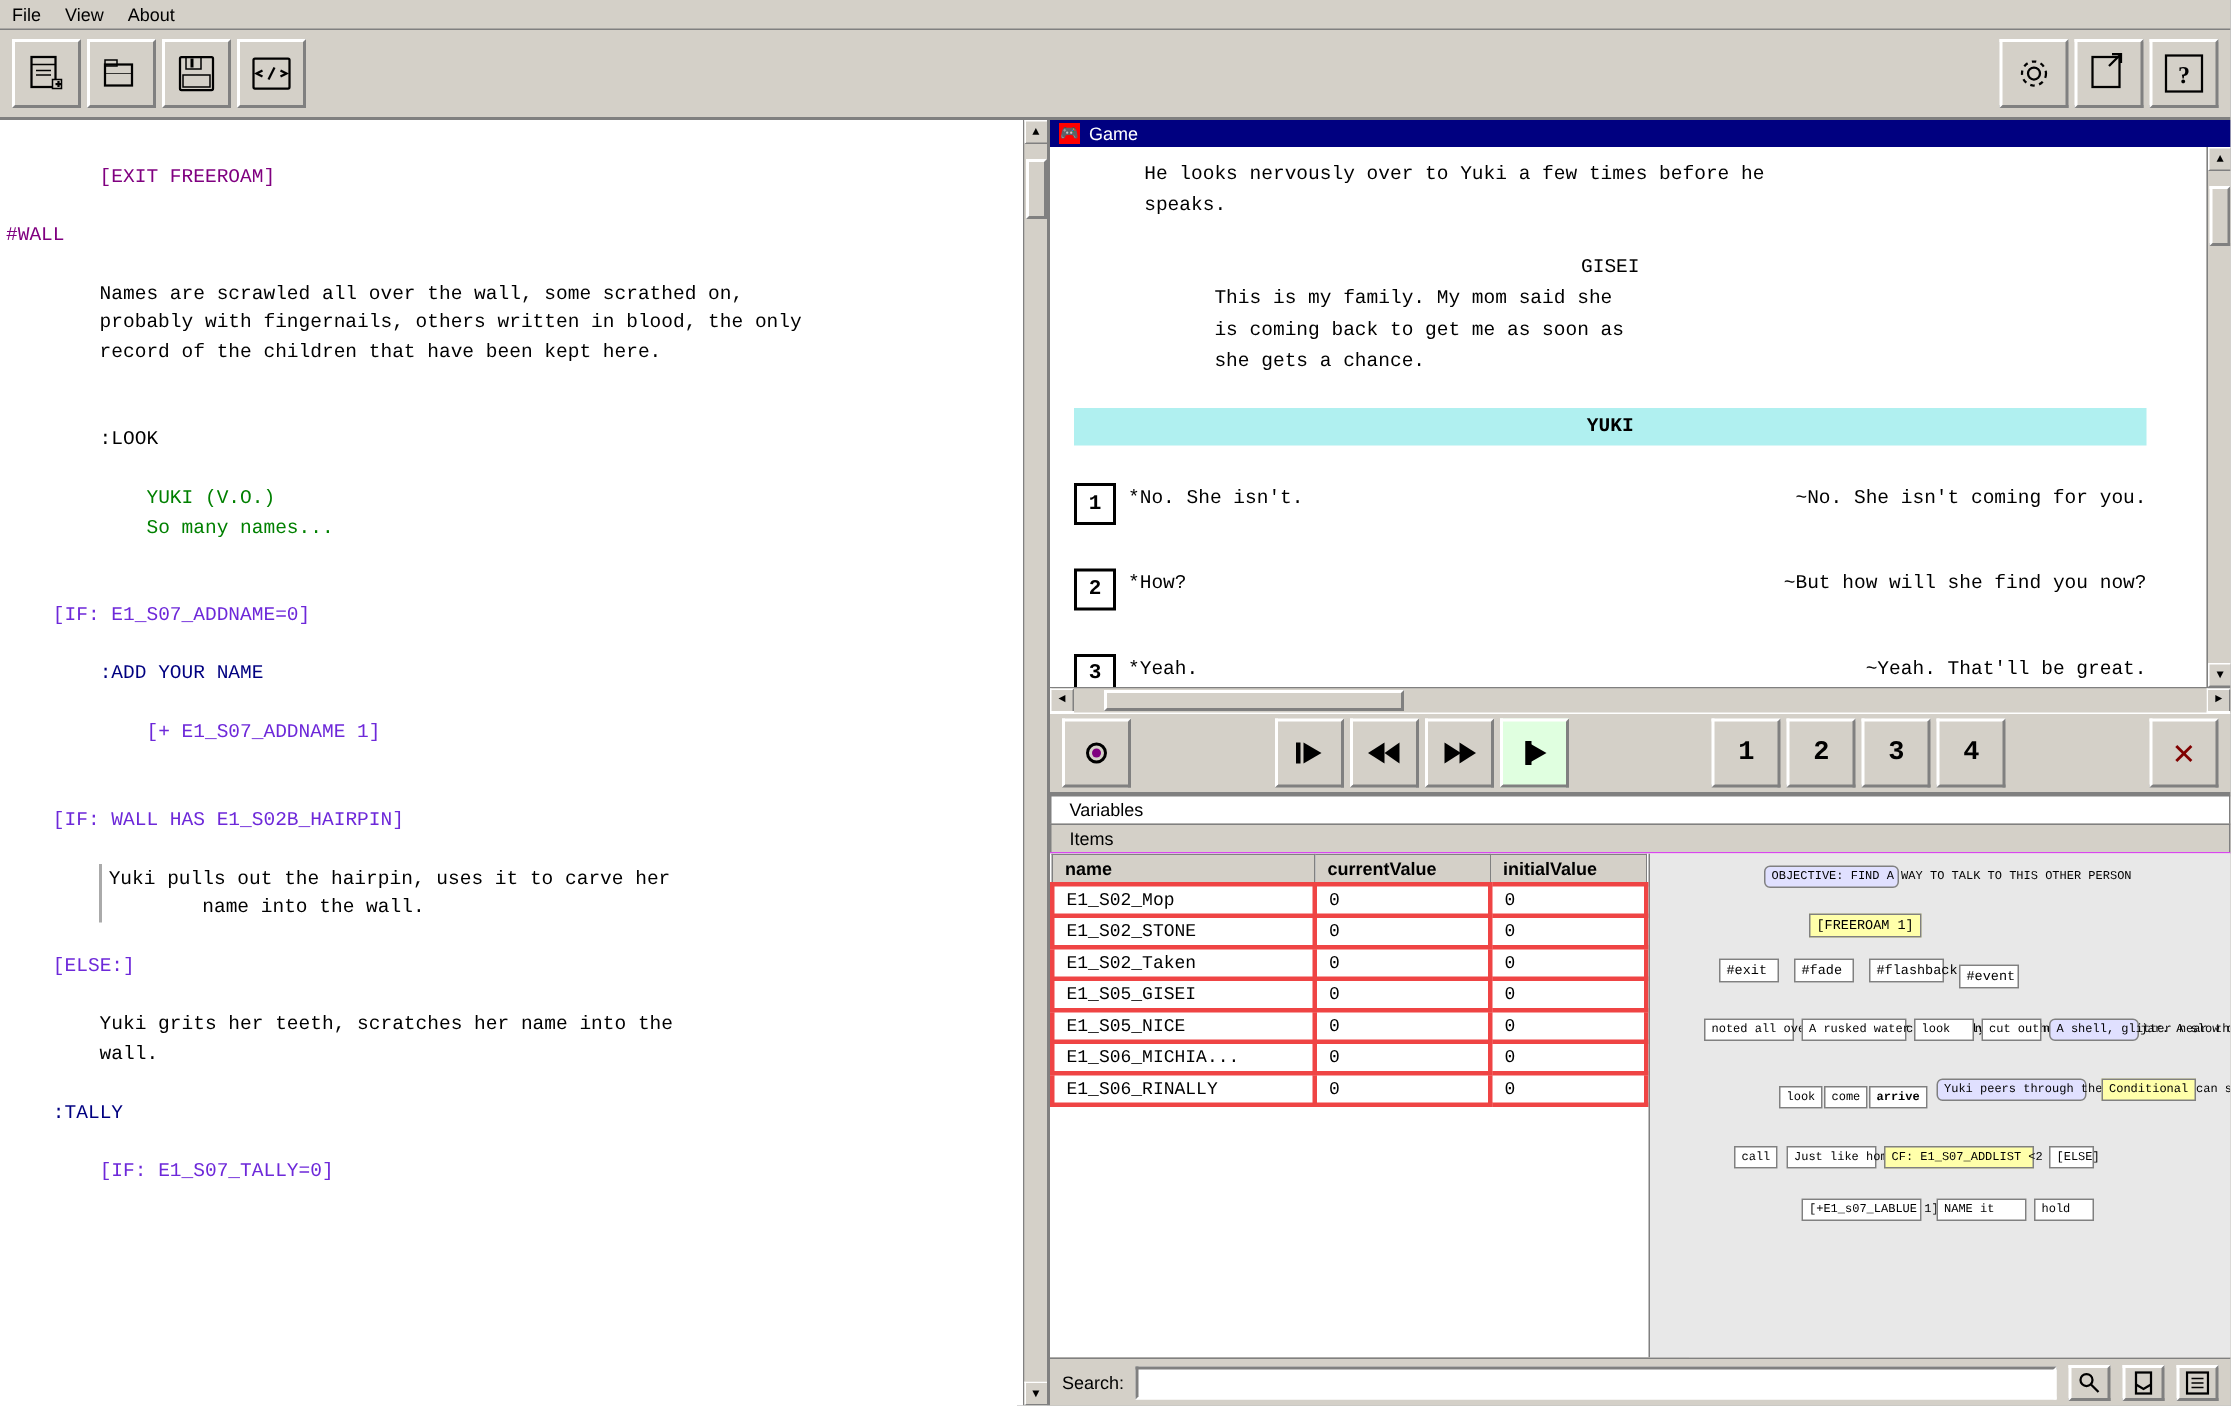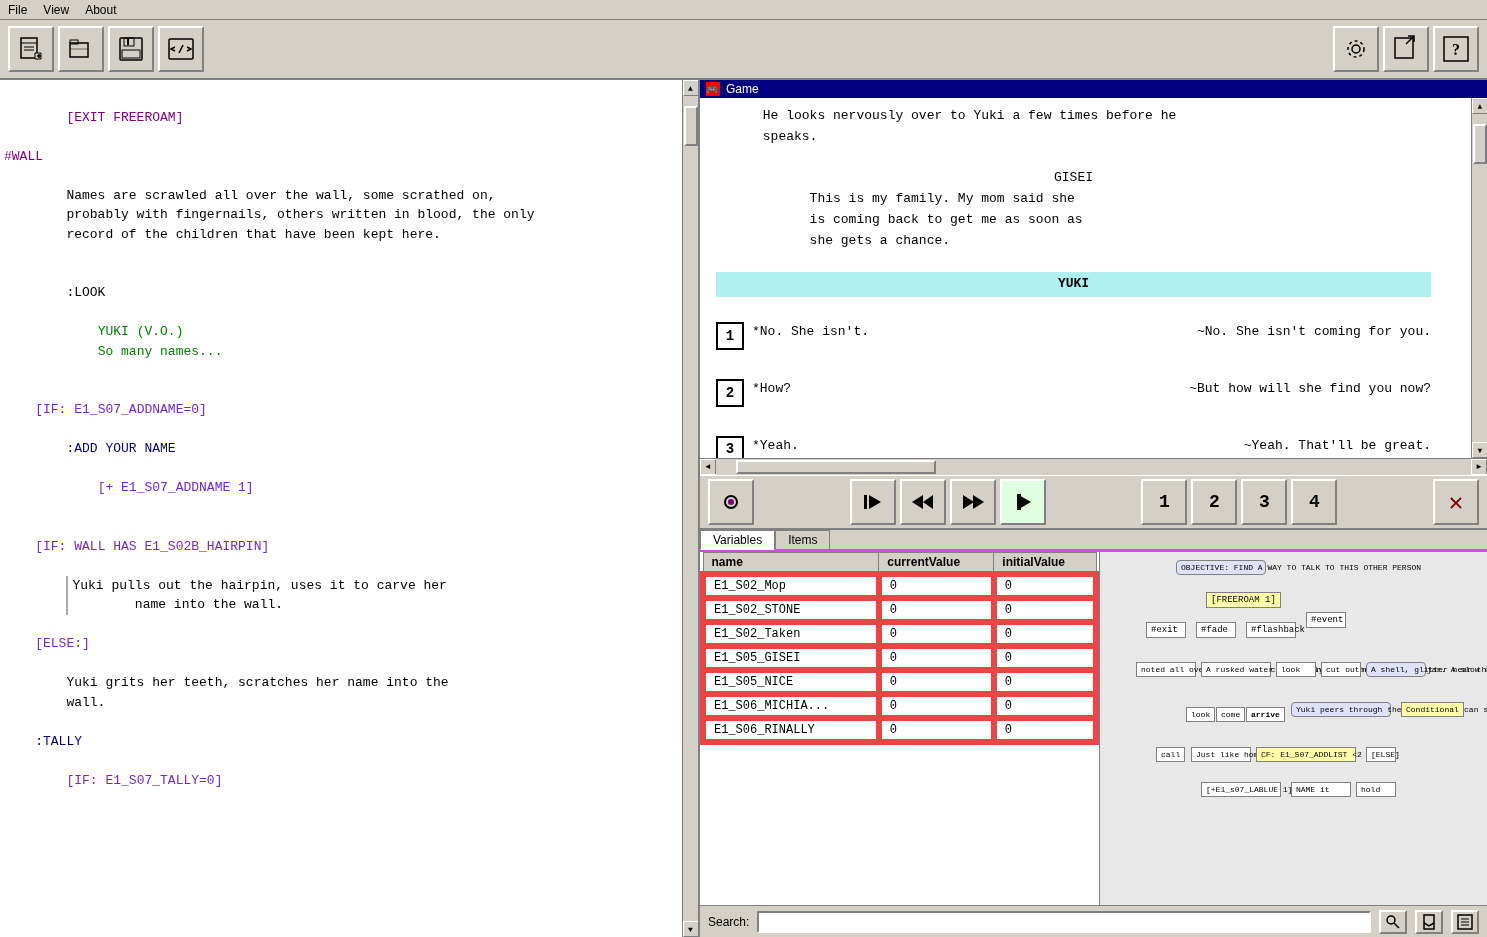--- a/index.html
+++ b/index.html
@@ -226,21 +226,22 @@
     .variables-panel {
       flex: 1;
       background: #d4d0c8;
       display: flex;
       flex-direction: column;
       min-height: 0;
     }
     .var-tabs {
       display: flex;
       gap: 0;
-      border-bottom: 3px solid #d946ef;
+      border-bottom: 1px solid #d946ef;
+      flex-direction: column;
     }
     .var-tab {
       padding: 2px 12px;
       font-family: 'Segoe UI', Arial, sans-serif;
       font-size: 12px;
       background: #d4d0c8;
       border: 1px solid #808080;
       border-bottom: none;
       cursor: pointer;
     }
@@ -277,21 +278,21 @@
       background: #d4d0c8;
       border: 1px solid #808080;
       padding: 2px 8px;
       font-family: 'Segoe UI', Arial, sans-serif;
       font-size: 12px;
       text-align: left;
       position: sticky;
       top: 0;
     }
     tbody td {
-      border: 6px solid #ef4444;
+      border: 3px solid #ef4444;
       padding: 2px 8px;
       font-size: 12px;
       font-family: 'Courier New', monospace;
     }
     .var-graph-area {
       flex: 1;
       overflow: hidden;
       position: relative;
       background: #e8e8e8;
       padding-left: 26px;
@@ -685,21 +686,21 @@
           </div>
         </div>
         <div class="var-graph-area">
           <div class="graph-placeholder">
 
             <div class="graph-node rounded" style="top:8px; left:50px; font-size:8px; width:90px;">OBJECTIVE: FIND A WAY TO TALK TO THIS OTHER PERSON</div>
             <div class="graph-node diamond" style="top:40px; left:80px;">[FREEROAM 1]</div>
             <div class="graph-node" style="top:70px; left:20px; width:40px;">#exit</div>
             <div class="graph-node" style="top:70px; left:70px; width:40px;">#fade</div>
             <div class="graph-node" style="top:70px; left:120px; width:50px;">#flashback</div>
-            <div class="graph-node" style="top:60px; left:180px; width:40px;">#event</div>
+            <div class="graph-node" style="top:74px; left:180px; width:40px;">#event</div>
             <div class="graph-node" style="top:110px; left:10px; font-size:8px; width:60px;">noted all over the wall, etc. probably with fin...</div>
             <div class="graph-node" style="top:110px; left:75px; font-size:8px; width:70px;">A rusked water pipe running to the top of the jar. A slow drip of water falls from one of the join...</div>
             <div class="graph-node" style="top:110px; left:150px; font-size:8px; width:40px;">look</div>
             <div class="graph-node" style="top:110px; left:195px; font-size:8px; width:40px;">cut out</div>
             <div class="graph-node rounded" style="top:110px; left:240px; font-size:8px; width:60px;">A shell, glitter near the floor</div>
             <div class="graph-node" style="top:155px; left:60px; font-size:8px;">look</div>
             <div class="graph-node" style="top:155px; left:90px; font-size:8px;">come</div>
             <div class="graph-node" style="top:155px; left:120px; font-size:8px;font-weight:bold;">arrive</div>
             <div class="graph-node rounded" style="top:150px; left:165px; font-size:8px; width:100px;">Yuki peers through the window. She can see into the cell across the hall, but it's vacant.</div>
             <div class="graph-node diamond" style="top:150px; left:275px; font-size:8px;">Conditional</div>

